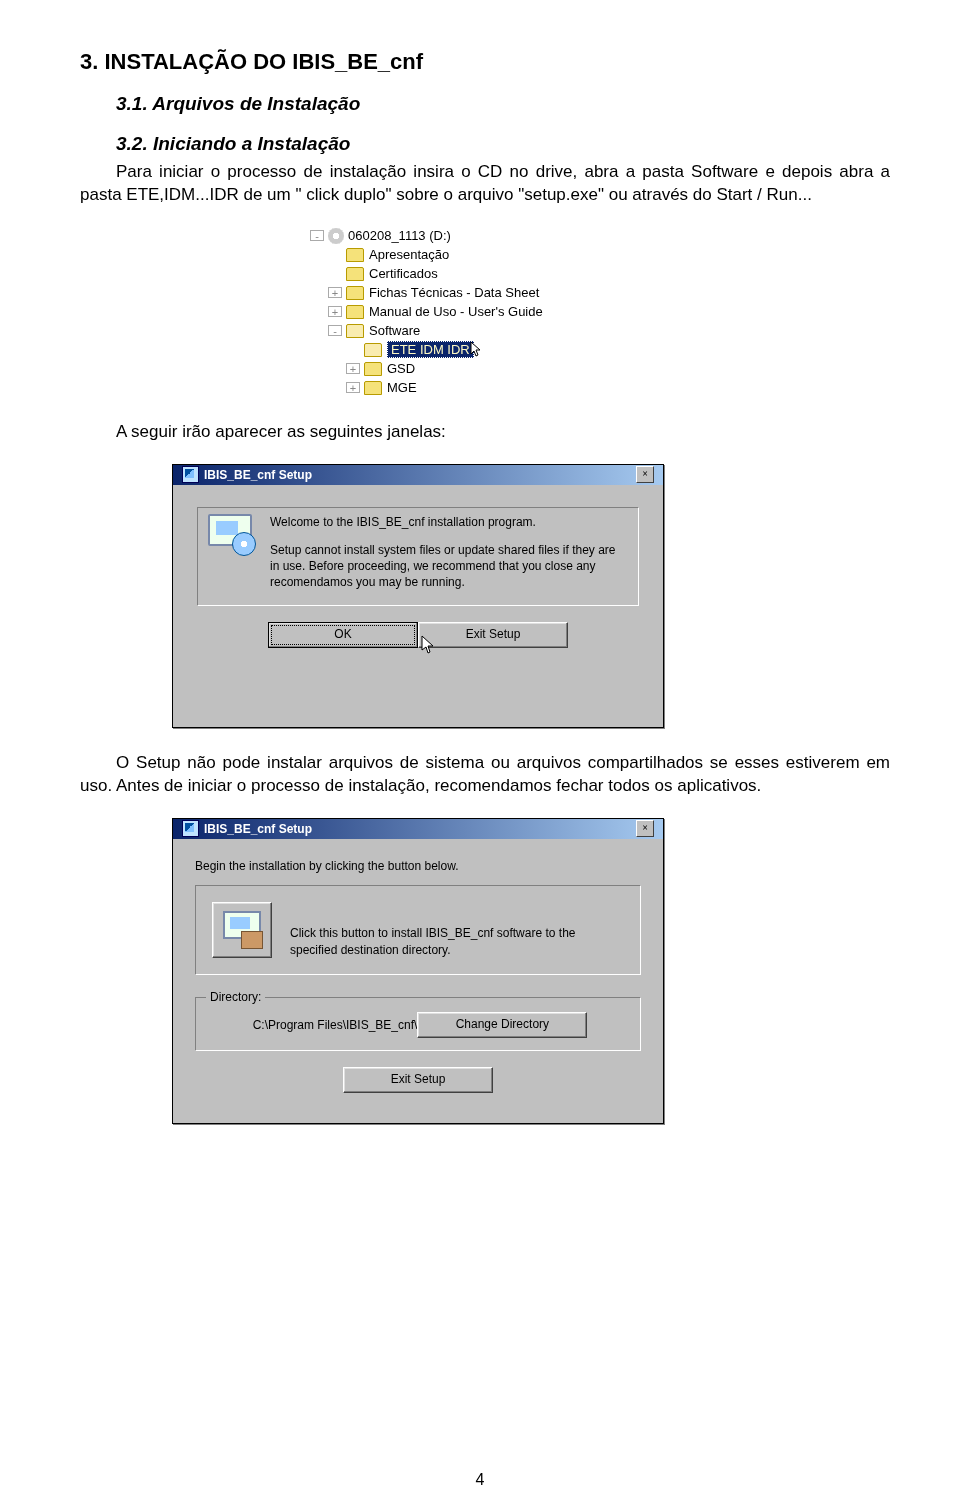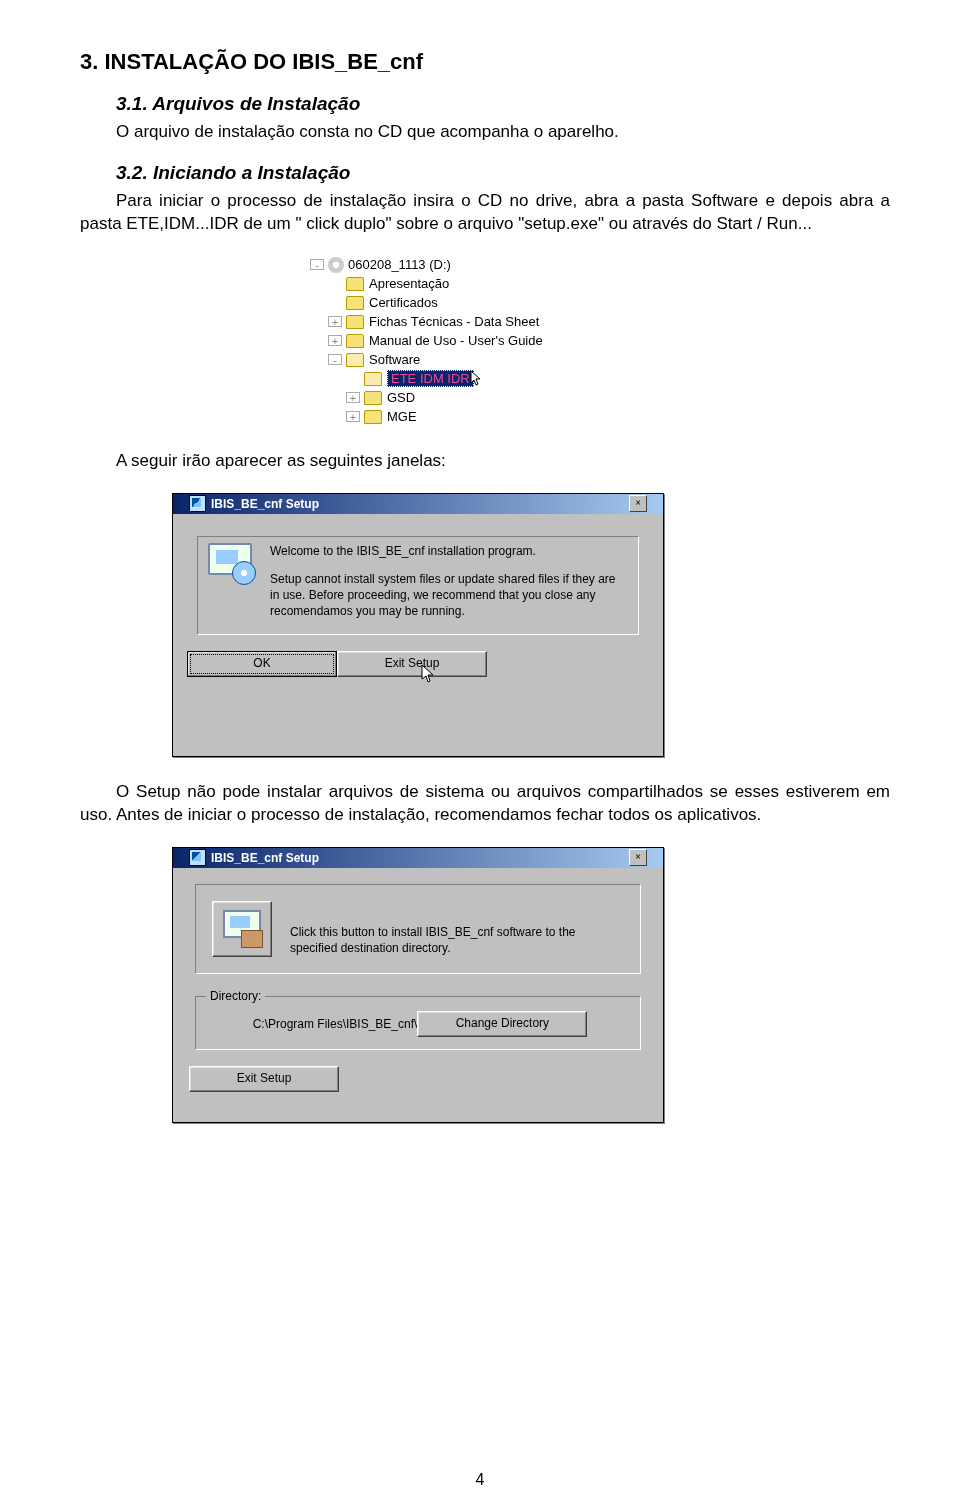--- a/index.html
+++ b/index.html
@@ -11,43 +11,43 @@
 
   
   .tree{margin:20px 0 24px 230px;font-family:Tahoma,Arial,sans-serif;font-size:13px;color:#000}
   .tree .row{display:flex;align-items:center;height:18px;margin:1px 0}
   .tree .glue{display:inline-block;width:14px;text-align:center;color:#888;font-size:11px;border:1px solid #aaa;height:11px;line-height:10px;margin-right:4px;box-sizing:border-box}
   .tree .glue.empty{border:none}
   .tree .spacer{display:inline-block;width:18px}
   .tree .cd{width:16px;height:16px;border-radius:50%;background:radial-gradient(circle at 50% 50%,#fff 0 3px,#ccc 3px 8px,#888 8px 9px);margin-right:4px;display:inline-block}
   .tree .folder{width:16px;height:12px;background:#f5e27a;border:1px solid #b89b00;border-radius:2px 2px 0 0;position:relative;margin-right:5px;display:inline-block}
   .tree .folder.open{background:#f9ecb0}
-  .tree .selected{background:#0a246a;color:#ec4899;border:1px dotted #fff;padding:0 3px}
+  .tree .selected{background:#0a246a;color:#fef9c3;border:1px dotted #fff;padding:0 3px}
   .tree .cursor{width:12px;height:18px;position:relative;margin-left:-4px;display:inline-block}
   .tree .cursor svg{position:absolute;top:0;left:0}
 
   
   .dialog{margin:20px 0 24px 92px;width:490px;border:1px solid #000;background:#c0c0c0;box-shadow:1px 1px 0 #808080}
-  .titlebar{height:20px;background:linear-gradient(90deg,#0a246a,#a6caf0);display:flex;align-items:center;padding:0 16px}
+  .titlebar{height:20px;background:linear-gradient(90deg,#0a246a,#a6caf0);display:flex;align-items:center;padding:0 9px}
   .titlebar .ticon{width:15px;height:15px;background:#bfe3ff;border:1px solid #005;display:inline-block;margin-right:5px;position:relative}
   .titlebar .ticon::after{content:"";position:absolute;left:2px;top:2px;width:9px;height:9px;background:linear-gradient(135deg,#0050a0 50%,#80c0ff 50%)}
   .titlebar .ttext{color:#fff;font-family:Tahoma,Arial,sans-serif;font-size:12px;font-weight:bold;flex:1}
   .titlebar .xbtn{width:16px;height:15px;background:#c0c0c0;border:1px solid #fff;border-right-color:#404040;border-bottom-color:#404040;font-family:Tahoma;font-size:10px;font-weight:bold;text-align:center;line-height:13px}
 
   .dlg-body{padding:22px 14px 10px 14px;position:relative;min-height:210px}
   .inner-panel{border:1px solid #808080;border-right-color:#fff;border-bottom-color:#fff;padding:6px 10px 14px 10px;margin:0 10px;display:flex}
   .inner-panel .sicon{width:46px;height:40px;margin-right:16px;position:relative;flex:0 0 auto}
   .inner-panel .sicon .monitor{width:40px;height:28px;background:#efe;border:2px solid #78a;border-radius:2px;position:absolute;top:0;left:0}
   .inner-panel .sicon .monitor::after{content:"";position:absolute;left:6px;top:5px;width:22px;height:14px;background:#9cf}
   .inner-panel .sicon .disk{position:absolute;width:22px;height:22px;border-radius:50%;background:radial-gradient(circle,#fff 0 3px,#9cf 3px 11px);left:24px;top:18px;border:1px solid #059}
   .inner-panel .msg{font-family:Tahoma,Arial,sans-serif;font-size:12px;line-height:1.35}
   .dlg-cursor{position:absolute;width:14px;height:20px}
   .dlg-cursor svg{display:block}
 
-  .btnrow{display:flex;padding:16px 0 20px 0}
+  .btnrow{display:flex;justify-content:center;padding:16px 0 20px 0}
   .winbtn{min-width:120px;height:24px;background:#c0c0c0;border:1px solid #fff;border-right-color:#404040;border-bottom-color:#404040;box-shadow:inset -1px -1px 0 #808080,inset 1px 1px 0 #dfdfdf;font-family:Tahoma,Arial,sans-serif;font-size:12px;text-align:center;line-height:22px;padding:0 14px}
   .winbtn.focus{outline:1px dotted #000;outline-offset:-4px;border:1px solid #000}
 
   
   .dlg2-body{padding:16px 16px 10px 16px}
   .dlg2-toptext{font-family:Tahoma,Arial,sans-serif;font-size:12px;margin:4px 6px 12px 6px}
   .dlg2-panel{border:1px solid #808080;border-right-color:#fff;border-bottom-color:#fff;padding:16px;display:flex;align-items:flex-end;margin:0 6px}
   .bigbtn{width:58px;height:54px;background:#c0c0c0;border:1px solid #fff;border-right-color:#404040;border-bottom-color:#404040;box-shadow:inset -1px -1px 0 #808080,inset 1px 1px 0 #dfdfdf;display:flex;align-items:center;justify-content:center;margin-right:18px;flex:0 0 auto;cursor:pointer}
   .bigbtn .inst{width:38px;height:38px;position:relative}
   .bigbtn .inst .mon{width:34px;height:24px;background:#efe;border:2px solid #78a;position:absolute}
@@ -63,21 +63,20 @@
   .pagenum{position:absolute;bottom:18px;left:0;width:100%;text-align:center;font-size:16px}
 </style>
 </head>
 <body>
 
 <div class="page">
 
   <div class="h1">3. INSTALAÇÃO DO IBIS_BE_cnf</div>
 
   <div class="h2">3.1.  Arquivos de Instalação</div>
-  <p class="body indent">O arquivo de instalação consta no CD que acompanha o aparelho.</p>
 
   <div class="h2">3.2.  Iniciando a Instalação</div>
   <p class="body indent">Para iniciar o processo de instalação insira o CD no drive, abra a pasta Software e depois abra a pasta ETE,IDM...IDR de um " click duplo" sobre o arquivo "setup.exe" ou através do Start / Run...</p>
 
   <div class="tree">
     <div class="row">
       <span class="glue">-</span>
       <span class="cd"></span>
       <span>060208_1113 (D:)</span>
     </div>
@@ -173,20 +172,21 @@
 
   <p class="body indent">O Setup não pode instalar arquivos de sistema ou arquivos compartilhados se esses estiverem em uso. Antes de iniciar o processo de instalação, recomendamos fechar todos os aplicativos.</p>
 
   <div class="dialog">
     <div class="titlebar">
       <span class="ticon"></span>
       <span class="ttext">IBIS_BE_cnf Setup</span>
       <span class="xbtn">×</span>
     </div>
     <div class="dlg2-body">
+      <div class="dlg2-toptext">Begin the installation by clicking the button below.</div>
       <div class="dlg2-panel">
         <div class="bigbtn">
           <div class="inst">
               <div class="mon"></div>
               <div class="box"></div>
             </div>
         </div>
         <div class="msg">Click this button to install IBIS_BE_cnf software to the specified destination directory.</div>
       </div>
       <div class="dirgroup">

